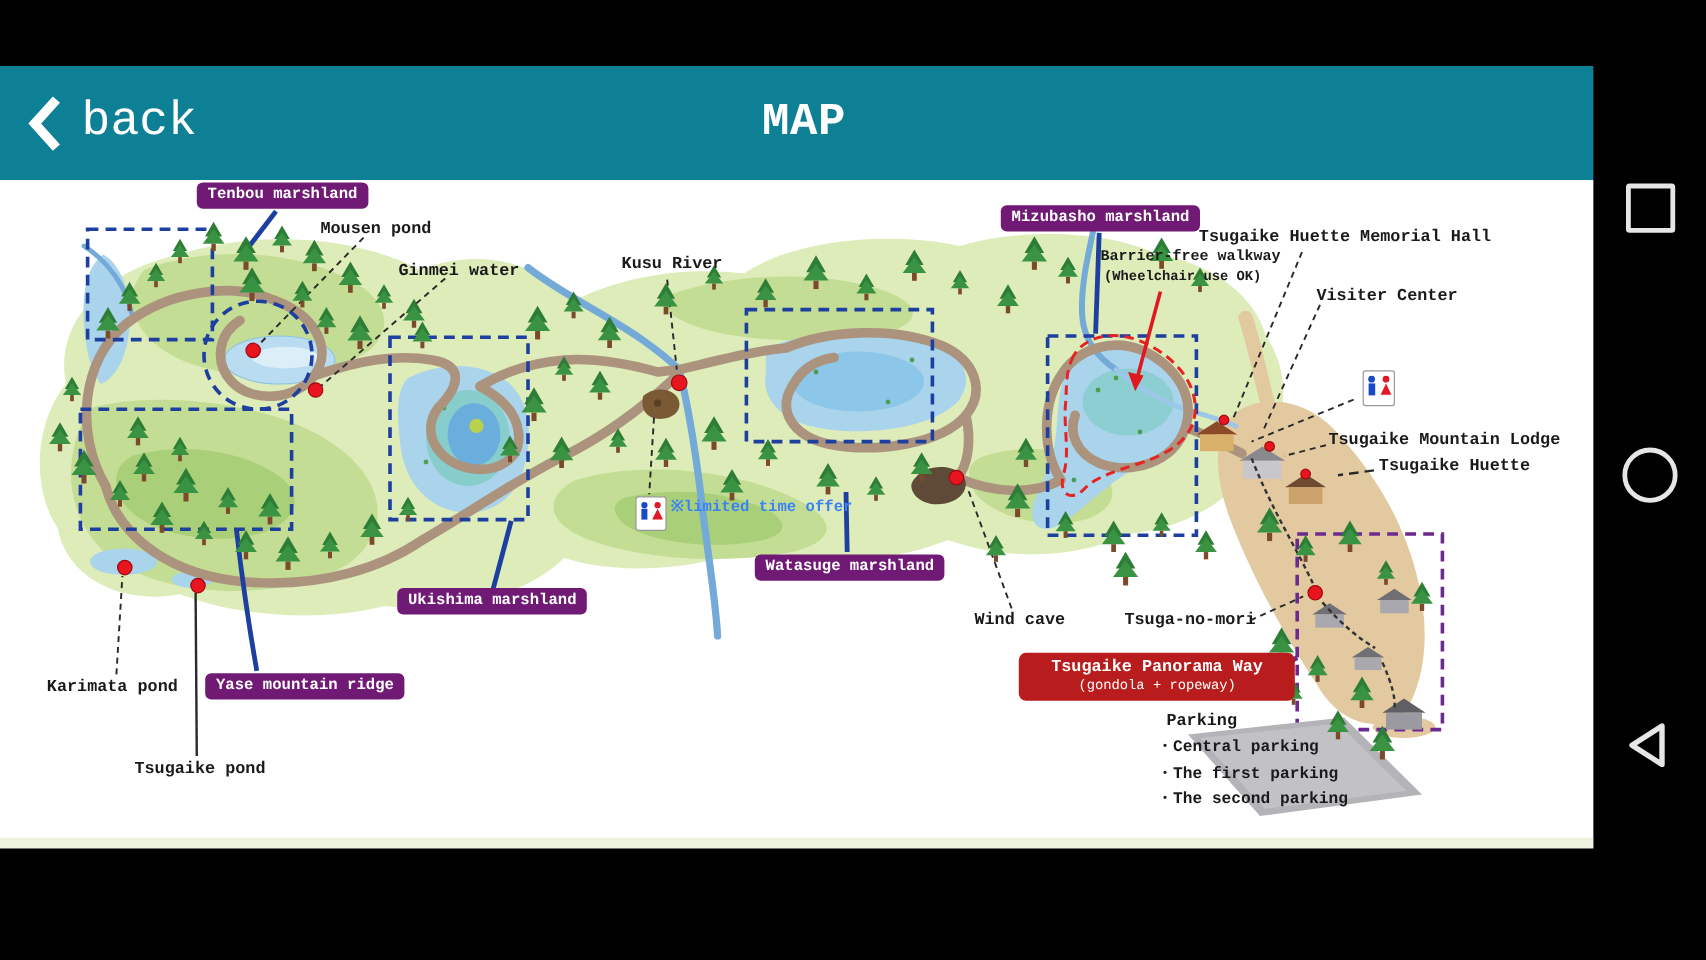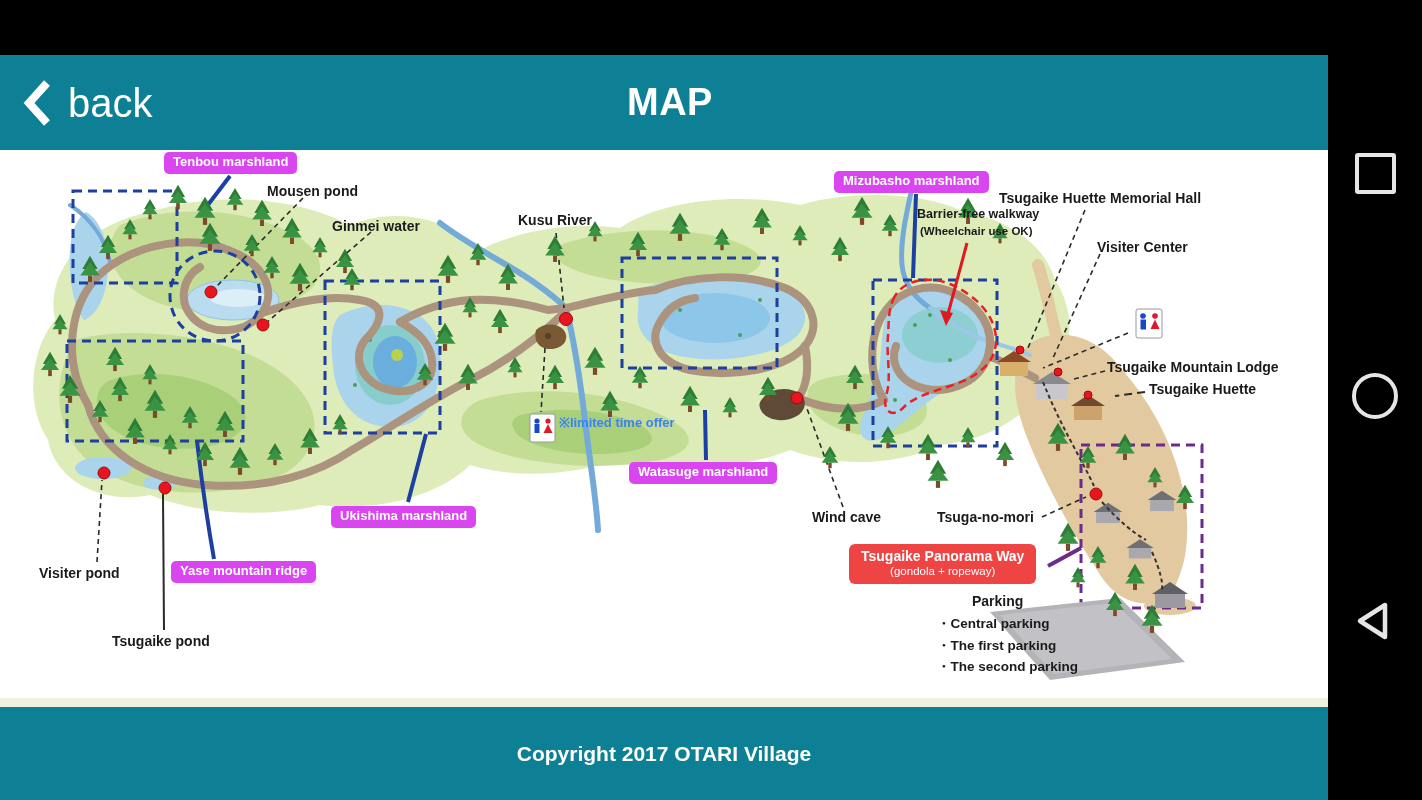--- a/index.html
+++ b/index.html
@@ -1,36 +1,36 @@
 <!DOCTYPE html>
 <html><head>
 <meta charset="utf-8">
 <style>
   html,body{margin:0;padding:0;}
   body{
     width:1422px;height:800px;position:relative;overflow:hidden;
     background:#000;font-family:"Liberation Sans",sans-serif;
     -webkit-font-smoothing:antialiased;
   }
-  #app{position:absolute;left:0;top:0;width:1328px;height:800px;display:flex;flex-direction:column;}
+  #app{position:absolute;left:0;top:0;width:1328px;height:800px;display:flex;flex-direction:column;font-family:Liberation Mono, monospace;}
   .status-bar{height:55px;background:#000;}
   .app-header{height:95px;background:#0e8095;position:relative;flex:none;}
   .back-btn{position:absolute;left:22px;top:0;height:95px;display:flex;align-items:center;gap:16px;cursor:pointer;}
   .back-btn span{color:#fff;font-size:40px;line-height:1;}
   .app-title{position:absolute;left:0;right:0;top:0;height:95px;display:flex;align-items:center;justify-content:center;
     color:#fff;font-size:38px;font-weight:bold;letter-spacing:.5px;pointer-events:none;padding-left:12px;}
   .map-area{position:relative;flex:none;height:557px;background:#fff;overflow:hidden;}
   .map-svg{position:absolute;left:0;top:0;width:1328px;height:557px;}
   .app-footer{height:93px;background:#0e8095;display:flex;align-items:center;justify-content:center;}
   .app-footer div{color:#fff;font-size:21px;font-weight:bold;}
   
-  .lbl-box{position:absolute;background:#d946ef;color:#fff;font-size:13px;font-weight:bold;
+  .lbl-box{position:absolute;background:#701a75;color:#fff;font-size:13px;font-weight:bold;
     padding:3px 9px 4px;border-radius:5px;white-space:nowrap;line-height:1.15;}
-  .lbl-purple{position:absolute;background:#ef4444;color:#fff;text-align:center;border-radius:6px;
-    padding:4px 12px 5px;white-space:nowrap;line-height:1.2;}
+  .lbl-purple{position:absolute;background:#b91c1c;color:#fff;text-align:center;border-radius:6px;
+    padding:4px 27px 5px;white-space:nowrap;line-height:1.2;}
   .lbl-purple .l1{font-size:14px;font-weight:bold;}
   .lbl-purple .l2{font-size:11.5px;}
   .lbl-text{position:absolute;color:#1a1a1a;font-size:14px;font-weight:bold;white-space:nowrap;line-height:1.1;}
   .lbl-sm{font-size:12.5px;}
   .lbl-xs{font-size:11.5px;}
   .lbl-red{color:#3b82f6;}
   .parking-list{position:absolute;color:#1a1a1a;font-size:13.5px;font-weight:bold;line-height:1.6;white-space:nowrap;}
   
   #navbar{position:absolute;right:0;top:0;width:94px;height:800px;background:#000;}
   .nav-btn{position:absolute;left:0;width:94px;display:flex;justify-content:center;cursor:pointer;}
@@ -661,35 +661,32 @@
     <div class="lbl-box" style="left:629px;top:312px">Watasuge marshland</div>
     <div class="lbl-text" style="left:812px;top:360px">Wind cave</div>
     <div class="lbl-text" style="left:937px;top:360px">Tsuga-no-mori</div>
 
     <div class="lbl-purple" style="left:849px;top:394px">
       <div class="l1">Tsugaike Panorama Way</div>
       <div class="l2">(gondola + ropeway)</div>
     </div>
 
     <div class="lbl-text" style="left:972px;top:444px">Parking</div>
-    <div class="parking-list" style="left:937px;top:463px">
+    <div class="parking-list" style="left:964px;top:463px">
       <div>・Central parking</div>
       <div>・The first parking</div>
       <div>・The second parking</div>
     </div>
 
-    <div class="lbl-box" style="left:331px;top:356px">Ukishima marshland</div>
+    <div class="lbl-box" style="left:331px;top:340px">Ukishima marshland</div>
     <div class="lbl-box" style="left:171px;top:411px">Yase mountain ridge</div>
-    <div class="lbl-text" style="left:39px;top:416px">Visiter pond</div>
+    <div class="lbl-text" style="left:39px;top:416px">Karimata pond</div>
     <div class="lbl-text" style="left:112px;top:484px">Tsugaike pond</div>
   </div>
 
-  <div class="app-footer">
-    <div>Copyright 2017 OTARI Village</div>
-  </div>
 </div>
 
 <div id="navbar">
   <div class="nav-btn nav-square">
     <i></i>
   </div>
   <div class="nav-btn nav-circle">
     <i></i>
   </div>
   <div class="nav-btn nav-tri">

